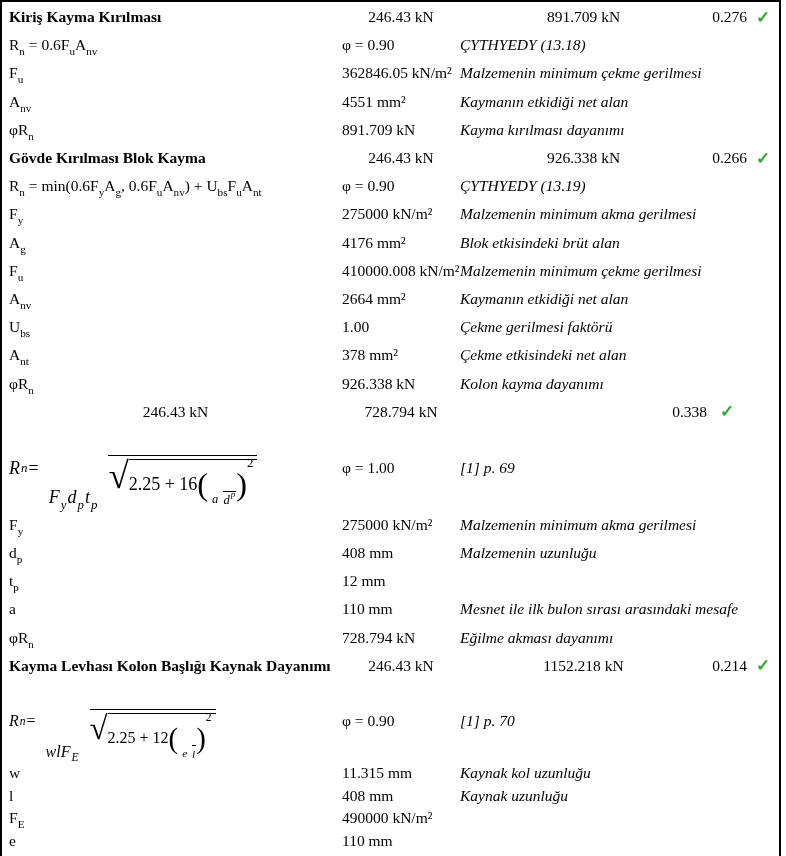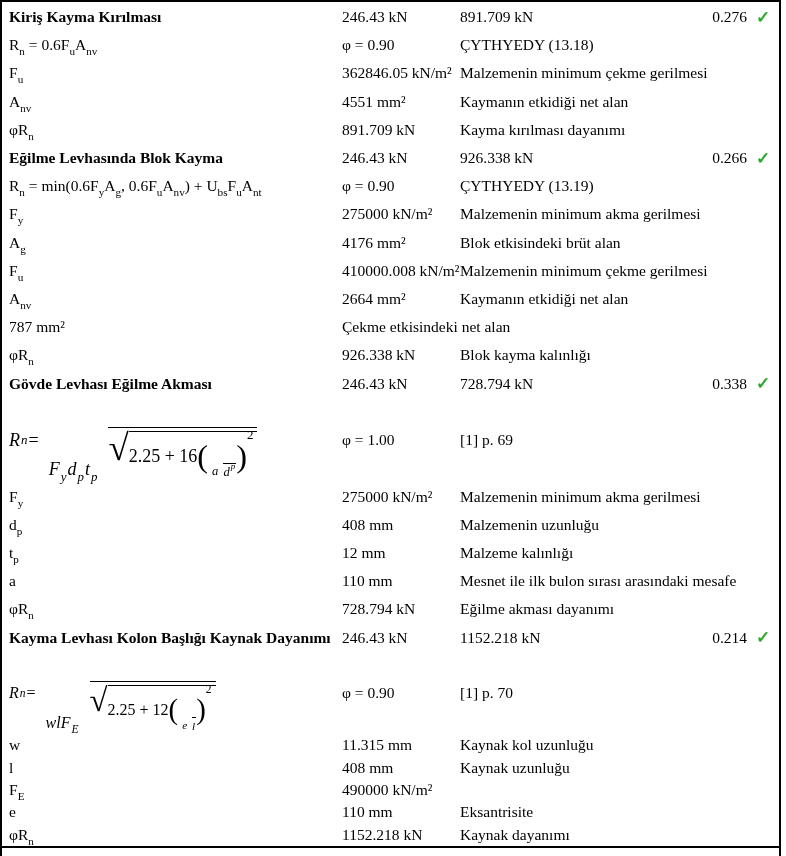--- a/index.html
+++ b/index.html
@@ -14,24 +14,24 @@
     border:2px solid #000;background:#fff;
     padding-left:7px;padding-top:1px;
   }
   .row{
     display:grid;
     grid-template-columns:333px 118px 247px 40px 1fr;
     align-items:center;
     min-height:28.2px;
   }
   .hdr .c1{font-weight:bold;white-space:nowrap;}
-  .c2.demand,.c3.capacity{text-align:left;white-space:nowrap;}
+  .c2.demand,.c3.capacity{text-align:center;white-space:nowrap;}
   .c4.ratio{text-align:right;white-space:nowrap;}
   .c5.check{text-align:center;font-weight:bold;font-size:17px;line-height:1;}
-  .ref,.desc{white-space:nowrap;}
+  .ref,.desc{font-style:italic;white-space:nowrap;}
   .val,.sym,.phi{white-space:nowrap;}
 
   sub{font-size:0.72em;vertical-align:-0.42em;line-height:0;}
   sup{font-size:0.72em;vertical-align:0.55em;line-height:0;}
 
   .formula{white-space:nowrap;}
   .formula.display{font-size:18px;display:flex;align-items:center;}
   .section:nth-child(3) .frow{min-height:85px;}
   .section:nth-child(4) .frow{min-height:61px;}
   .section:nth-child(4) .formula.display{font-size:16px;}
@@ -101,21 +101,21 @@
     <div class="c1 sym"><span class="mt">φR</span><sub>n</sub></div>
     <div class="c2 val">891.709 kN</div>
     <div class="c3 desc">Kayma kırılması dayanımı</div>
     <div class="c4"></div>
     <div class="c5"></div>
   </div>
 </div>
 
   <div class="section">
     <div class="row hdr">
-      <div class="c1 title">Eğilme Levhasında Blok Kayma</div>
+      <div class="c1 title">Gövde Kırılması Blok Kayma</div>
       <div class="c2 demand">246.43 kN</div>
       <div class="c3 capacity">926.338 kN</div>
       <div class="c4 ratio">0.266</div>
       <div class="c5 check" style="color: rgb(45, 170, 44);">✓</div>
     </div>
     <div class="row frow">
       <div class="c1 formula"><span class="mt">R</span><sub>n</sub><span class="mt"> = min(0.6F</span><sub>y</sub><span class="mt">A</span><sub>g</sub><span class="mt">, 0.6F</span><sub>u</sub><span class="mt">A</span><sub>nv</sub><span class="mt">) + U</span><sub>bs</sub><span class="mt">F</span><sub>u</sub><span class="mt">A</span><sub>nt</sub></div>
       <div class="c2 phi">φ = 0.90</div>
       <div class="c3 ref">ÇYTHYEDY (13.19)</div>
       <div class="c4"></div>
@@ -147,40 +147,47 @@
   </div>
 
   <div class="row drow">
     <div class="c1 sym"><span class="mt">A</span><sub>nv</sub></div>
     <div class="c2 val">2664 mm²</div>
     <div class="c3 desc">Kaymanın etkidiği net alan</div>
     <div class="c4"></div>
     <div class="c5"></div>
   </div>
 
-
-  <div class="row drow">
-    <div class="c2 val">787 mm²</div>
+  <div class="row drow">
+    <div class="c1 sym"><span class="mt">U</span><sub>bs</sub></div>
+    <div class="c2 val">1.00</div>
+    <div class="c3 desc">Çekme gerilmesi faktörü</div>
+    <div class="c4"></div>
+    <div class="c5"></div>
+  </div>
+
+  <div class="row drow">
+    <div class="c1 sym"><span class="mt">A</span><sub>nt</sub></div>
+    <div class="c2 val">378 mm²</div>
     <div class="c3 desc">Çekme etkisindeki net alan</div>
     <div class="c4"></div>
     <div class="c5"></div>
   </div>
 
   <div class="row drow">
     <div class="c1 sym"><span class="mt">φR</span><sub>n</sub></div>
     <div class="c2 val">926.338 kN</div>
-    <div class="c3 desc">Blok kayma kalınlığı</div>
+    <div class="c3 desc">Kolon kayma dayanımı</div>
     <div class="c4"></div>
     <div class="c5"></div>
   </div>
 </div>
 
   <div class="section">
     <div class="row hdr">
-      <div class="c1 title">Gövde Levhası Eğilme Akması</div>
       <div class="c2 demand">246.43 kN</div>
       <div class="c3 capacity">728.794 kN</div>
       <div class="c4 ratio">0.338</div>
       <div class="c5 check" style="color: rgb(45, 170, 44);">✓</div>
     </div>
     <div class="row frow">
       <div class="c1 formula display">
             <span class="mi">R</span>
             <sub class="mi">n</sub>
             <span class="mt"> = </span>
@@ -226,21 +233,20 @@
     <div class="c1 sym"><span class="mt">d</span><sub>p</sub></div>
     <div class="c2 val">408 mm</div>
     <div class="c3 desc">Malzemenin uzunluğu</div>
     <div class="c4"></div>
     <div class="c5"></div>
   </div>
 
   <div class="row drow">
     <div class="c1 sym"><span class="mt">t</span><sub>p</sub></div>
     <div class="c2 val">12 mm</div>
-    <div class="c3 desc">Malzeme kalınlığı</div>
     <div class="c4"></div>
     <div class="c5"></div>
   </div>
 
   <div class="row drow">
     <div class="c1 sym"><span class="mt">a</span></div>
     <div class="c2 val">110 mm</div>
     <div class="c3 desc">Mesnet ile ilk bulon sırası arasındaki mesafe</div>
     <div class="c4"></div>
     <div class="c5"></div>
@@ -316,21 +322,20 @@
   <div class="row drow">
     <div class="c1 sym"><span class="mt">F</span><sub>E</sub></div>
     <div class="c2 val">490000 kN/m²</div>
     <div class="c4"></div>
     <div class="c5"></div>
   </div>
 
   <div class="row drow">
     <div class="c1 sym"><span class="mt">e</span></div>
     <div class="c2 val">110 mm</div>
-    <div class="c3 desc">Eksantrisite</div>
     <div class="c4"></div>
     <div class="c5"></div>
   </div>
 
   <div class="row drow">
     <div class="c1 sym"><span class="mt">φR</span><sub>n</sub></div>
     <div class="c2 val">1152.218 kN</div>
     <div class="c3 desc">Kaynak dayanımı</div>
     <div class="c4"></div>
     <div class="c5"></div>

